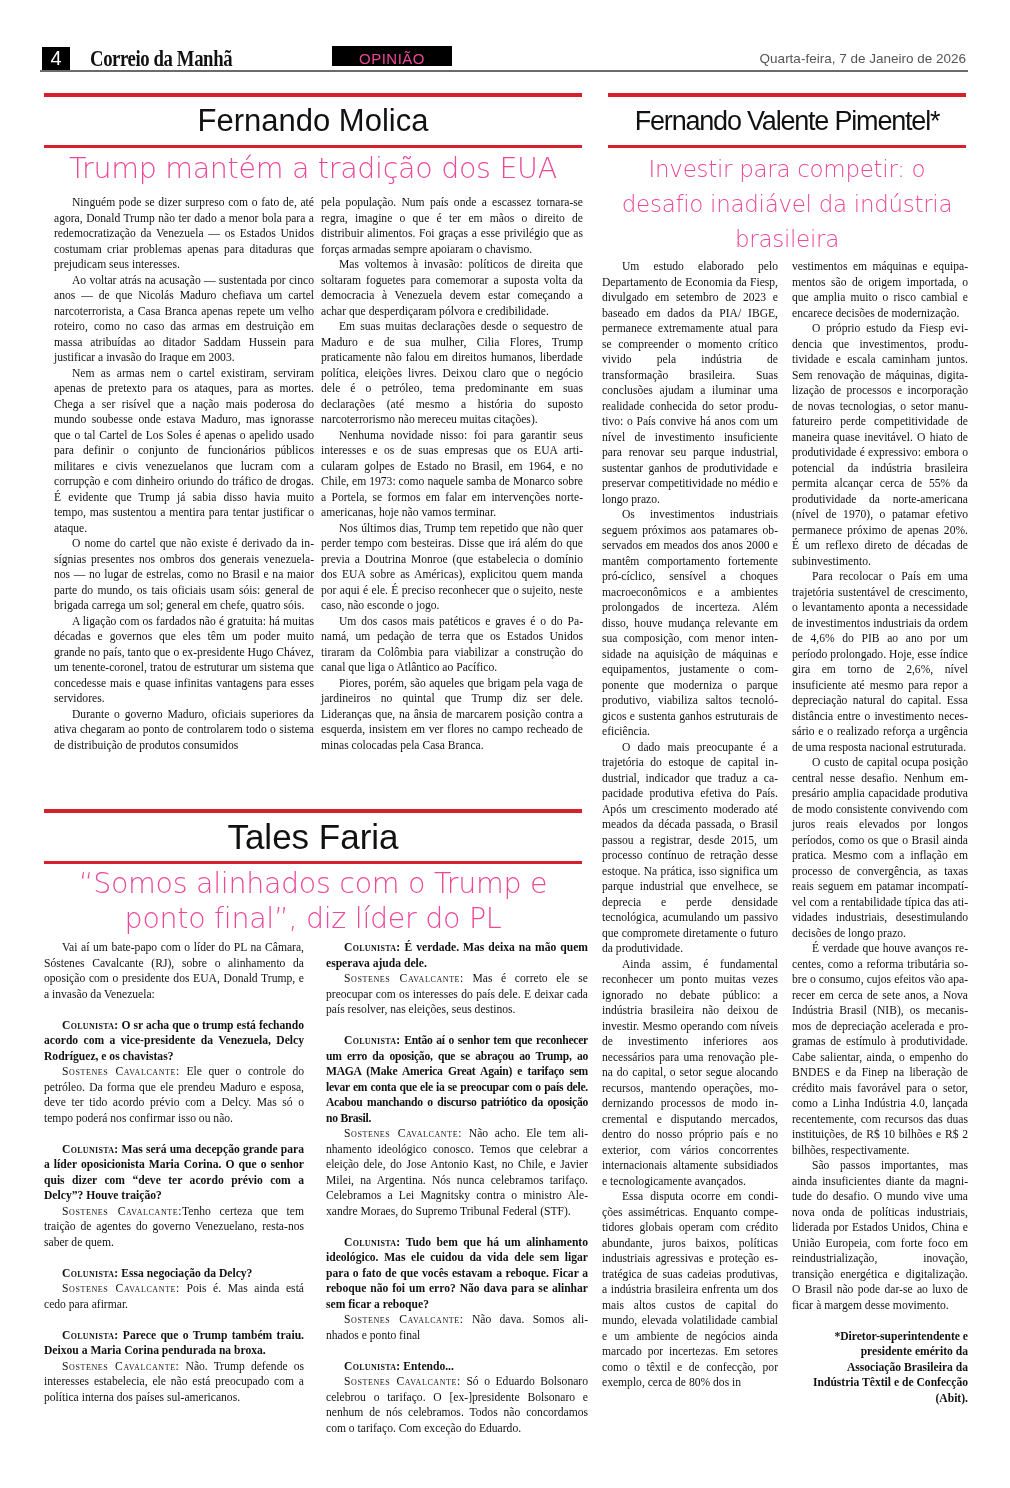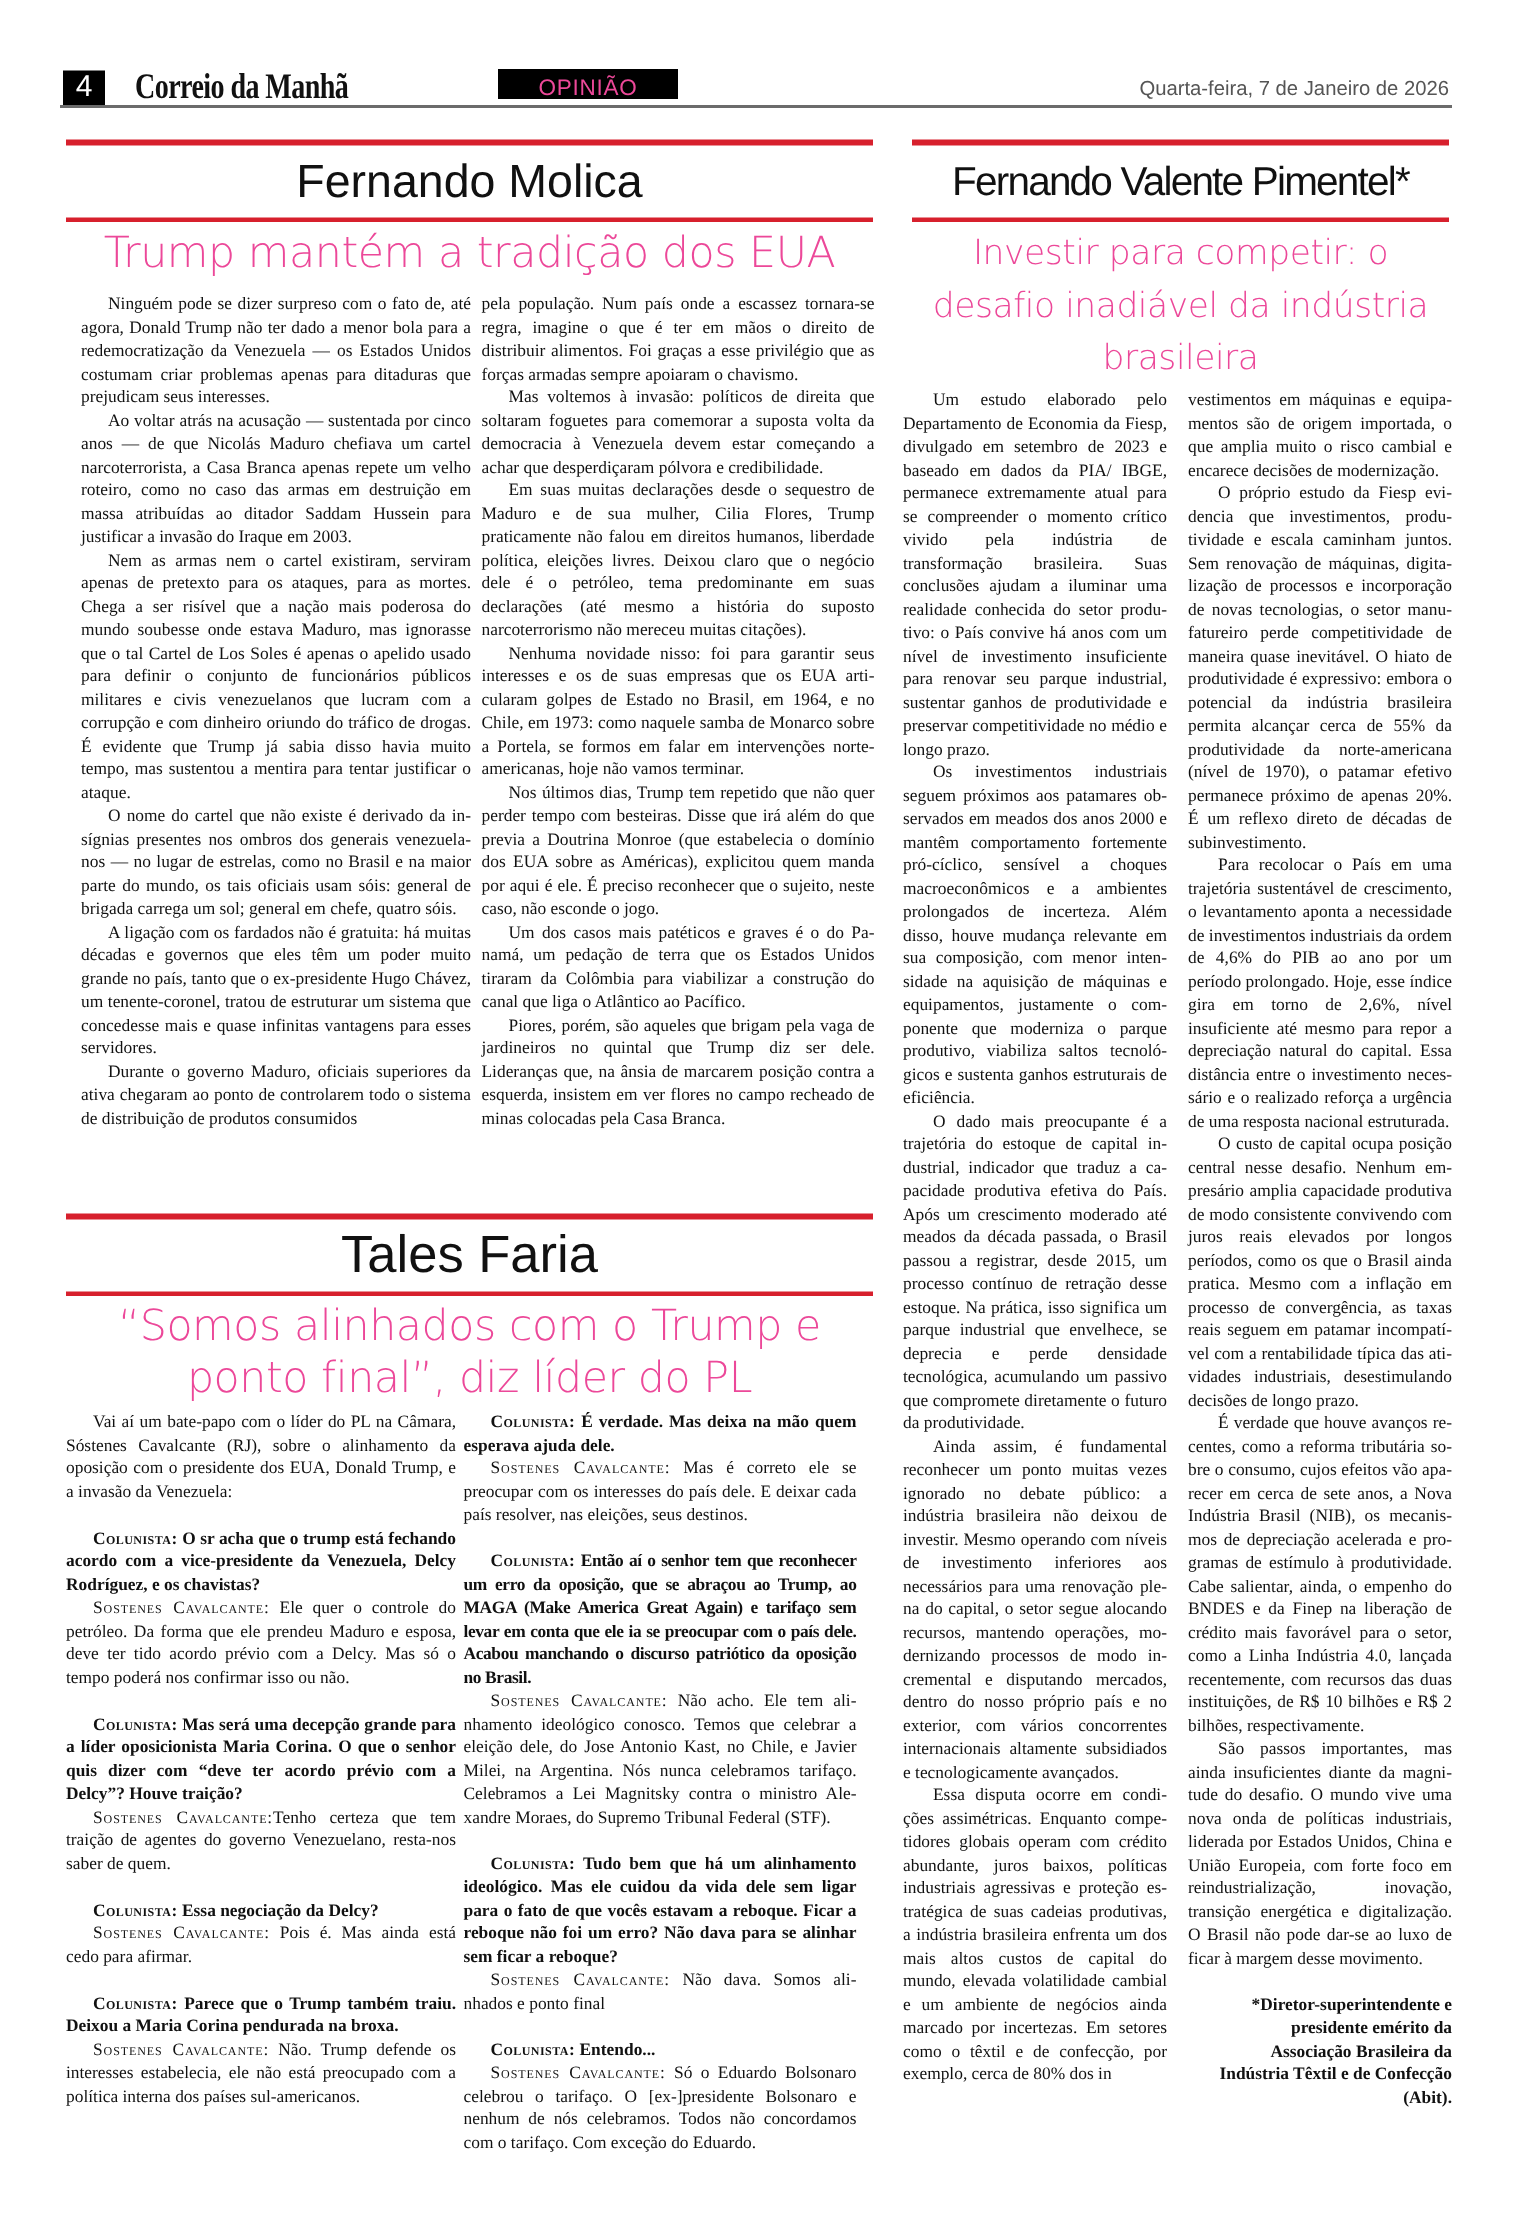--- a/index.html
+++ b/index.html
@@ -90,21 +90,21 @@
     <p class="q"><span class="sc">Colunista:</span><span> Mas será uma decepção grande para a líder oposicionista Maria Corina. O que o senhor quis dizer com “deve ter acordo prévio com a Delcy”? Houve traição?</span></p>
     <p><span class="a-label">Sostenes Cavalcante:</span><span>Tenho certeza que tem traição de agentes do governo Venezuelano, resta-nos saber de quem.</span></p>
     <div class="gap"></div>
     <p class="q"><span class="sc">Colunista:</span><span> Essa negociação da Delcy?</span></p>
     <p><span class="a-label">Sostenes Cavalcante:</span><span> Pois é. Mas ainda está cedo para afirmar.</span></p>
     <div class="gap"></div>
     <p class="q"><span class="sc">Colunista:</span><span> Parece que o Trump também traiu. Deixou a Maria Corina pendurada na broxa.</span></p>
     <p><span class="a-label">Sostenes Cavalcante:</span><span> Não. Trump de­fende os interesses estabelecia, ele não está preo­cupado com a política interna dos países sul-ame­ricanos.</span></p>
   </div>
 
-  <div class="body-col" style="left:309px; top:940px; width:262px;">
+  <div class="body-col" style="left:326px; top:940px; width:262px;">
     <p class="q"><span class="sc">Colunista:</span><span> É verdade. Mas deixa na mão quem esperava ajuda dele.</span></p>
     <p><span class="a-label">Sostenes Cavalcante:</span><span> Mas é correto ele se preocupar com os interesses do país dele. E deixar cada país resolver, nas eleições, seus destinos.</span></p>
     <div class="gap"></div>
     <p class="q dense"><span class="sc">Colunista:</span><span> Então aí o senhor tem que reconhe­cer um erro da oposição, que se abraçou ao Trump, ao MAGA (Make America Great Again) e tarifaço sem levar em conta que ele ia se preocupar com o país dele. Acabou manchando o discurso patriótico da oposição no Brasil.</span></p>
     <p><span class="a-label">Sostenes Cavalcante:</span><span> Não acho. Ele tem ali­nhamento ideológico conosco. Temos que celebrar a eleição dele, do Jose Antonio Kast, no Chile, e Javier Milei, na Argentina. Nós nunca celebramos tarifaço. Celebramos a Lei Magnitsky contra o ministro Ale­xandre Moraes, do Supremo Tribunal Federal (STF).</span></p>
     <div class="gap"></div>
     <p class="q"><span class="sc">Colunista:</span><span> Tudo bem que há um alinha­mento ideológico. Mas ele cuidou da vida dele sem ligar para o fato de que vocês estavam a re­boque. Ficar a reboque não foi um erro? Não dava para se alinhar sem ficar a reboque?</span></p>
     <p><span class="a-label">Sostenes Cavalcante:</span><span> Não dava. Somos ali­nhados e ponto final</span></p>
     <div class="gap"></div>
     <p class="q"><span class="sc">Colunista:</span><span> Entendo...</span></p>

